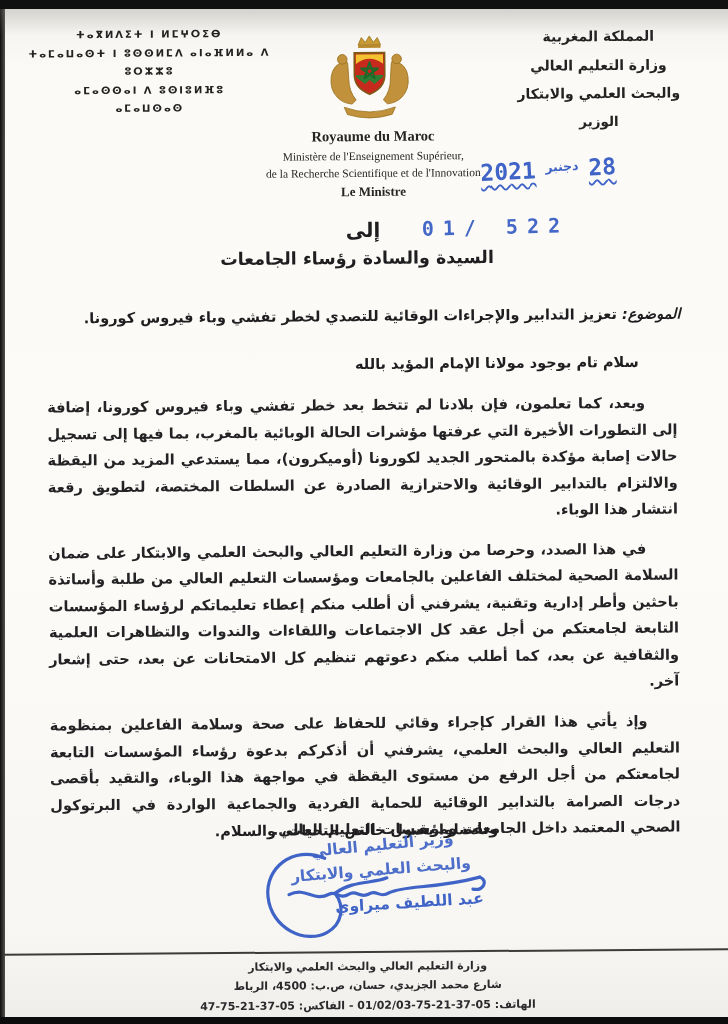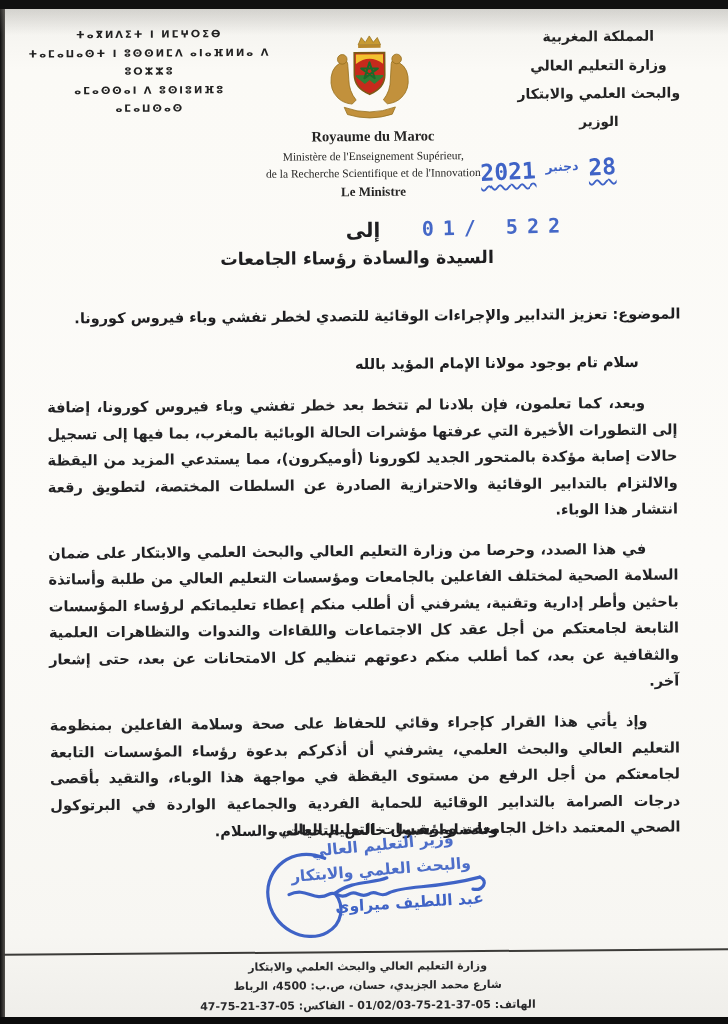--- a/index.html
+++ b/index.html
@@ -36,21 +36,21 @@
   .ref-stamp{position:absolute;left:424px;top:216px;direction:ltr;color:#4568c7;
             font-family:"DejaVu Sans Mono",monospace;font-weight:bold;font-size:20px;
             letter-spacing:9px;transform:rotate(-1deg);}
 
   
   .to-label{position:absolute;left:348px;top:218px;font-weight:bold;font-size:20px;direction:rtl;}
   .recipient{position:absolute;left:0;right:10px;top:248px;text-align:center;direction:rtl;
             font-weight:bold;font-size:17.5px;letter-spacing:.3px;}
   .subject{position:absolute;right:46px;left:50px;top:304px;direction:rtl;text-align:right;
             font-size:14.5px;font-weight:600;line-height:1.7;}
-  .subject .lbl{font-weight:bold;}
+  .subject .lbl{font-weight:bold;font-style:italic;}
   .salutation{position:absolute;right:88px;top:356px;direction:rtl;font-weight:bold;font-size:14.5px;}
   .body-text{position:absolute;top:392px;right:50px;left:48px;direction:rtl;text-align:justify;
             font-size:14.6px;font-weight:600;line-height:1.82;color:#232325;}
   .body-text p{margin:0 0 13px 0;text-indent:32px;}
   .closing{position:absolute;left:0;right:20px;top:822px;text-align:center;direction:rtl;
             font-weight:bold;font-size:14.5px;}
 
   
   .sig-stamp-line{position:absolute;color:#3f63c6;font-weight:bold;direction:rtl;white-space:nowrap;opacity:.92;}
   .sig-line1{left:308px;top:836px;font-size:15.5px;transform:rotate(-5deg);}

